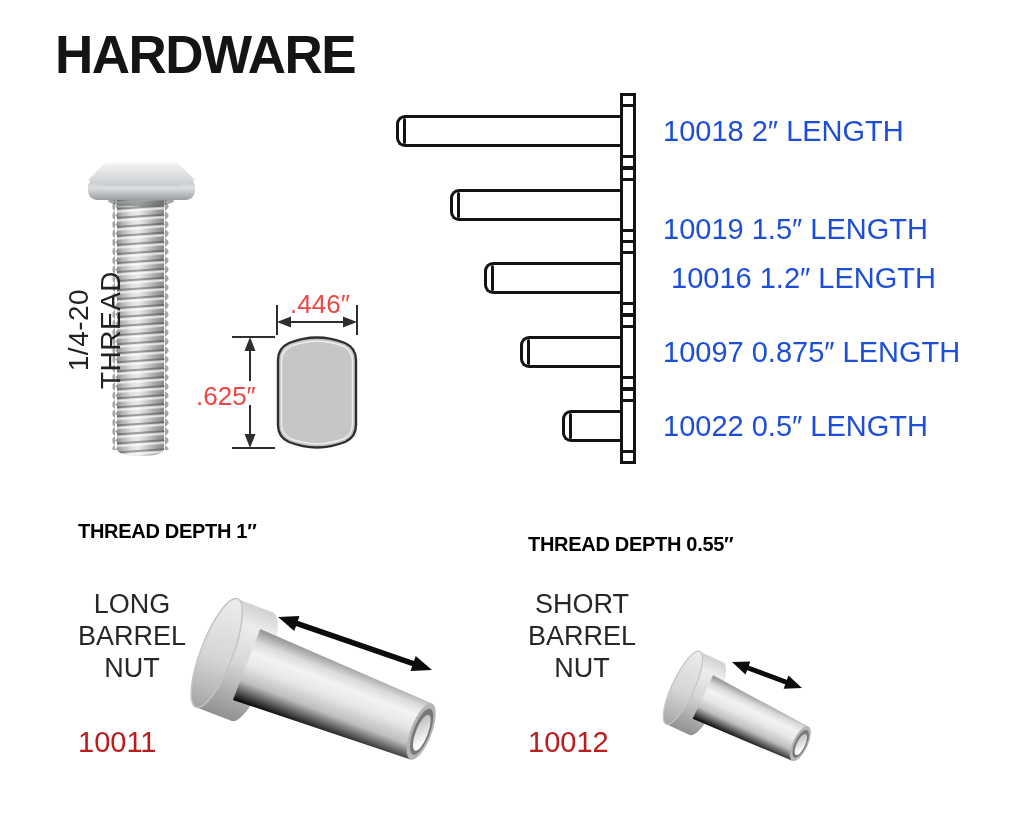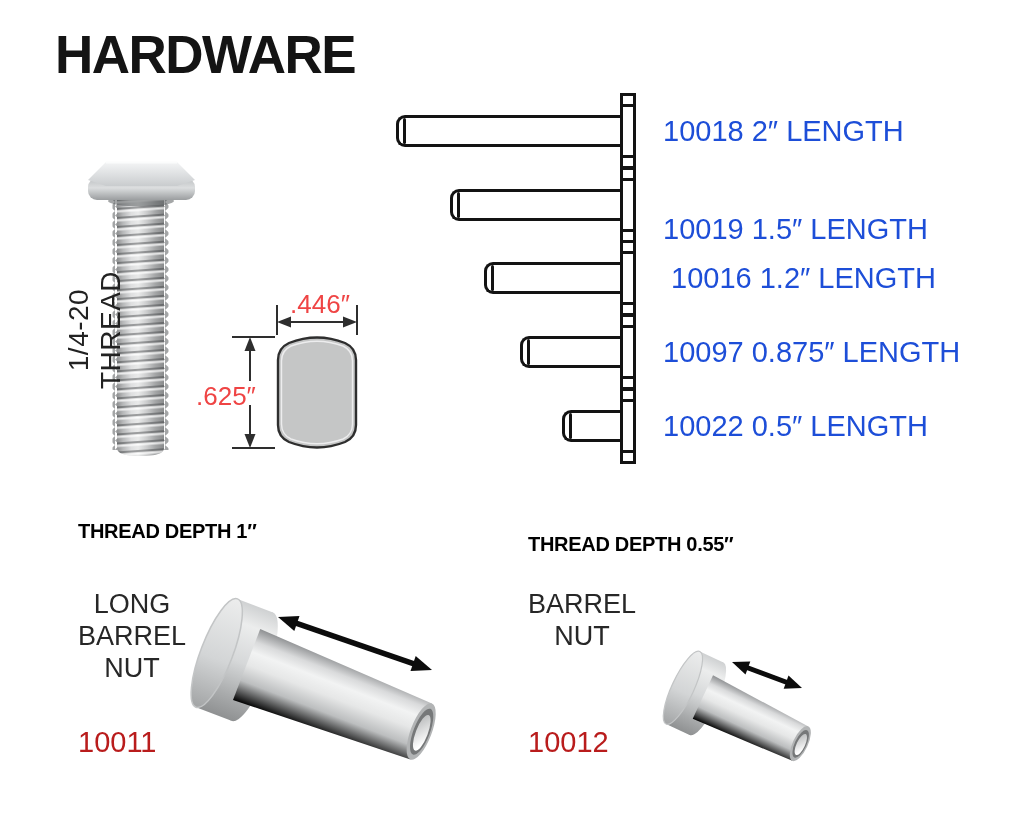--- a/index.html
+++ b/index.html
@@ -172,20 +172,21 @@
     </g>
     <g>
       <line x1="123.1" y1="37.2" x2="246.9" y2="79.8" stroke="#0c0c0c" stroke-width="5.5"></line>
       <polygon points="108,32 124.3,46.1 129.5,30.9" fill="#0c0c0c"></polygon>
       <polygon points="262,85 240.5,86.1 245.7,70.9" fill="#0c0c0c"></polygon>
     </g>
   </svg>
 
   <div class="abs sec-heading" style="left:528px;top:533px;">THREAD DEPTH 0.55″</div>
   <div class="abs nut-name" style="left:528px;top:588px;">
+    <div>SHORT</div>
     <div>BARREL</div>
     <div>NUT</div>
   </div>
   <div class="abs part-num" style="left:528px;top:726px;">10012</div>
 
   <svg class="abs" style="left:640px;top:630px;" width="190" height="145" viewBox="0 0 190 145">
     <g transform="rotate(25 52 62)">
       <ellipse cx="68" cy="62" rx="11" ry="40" fill="url(#flangeBodyG)"></ellipse>
       <rect x="42" y="22" width="26" height="80" fill="url(#flangeBodyG)"></rect>
       <ellipse cx="42" cy="62" rx="11" ry="40" fill="url(#flangeCapG)" stroke="#c3c5c6" stroke-width="1.2"></ellipse>

